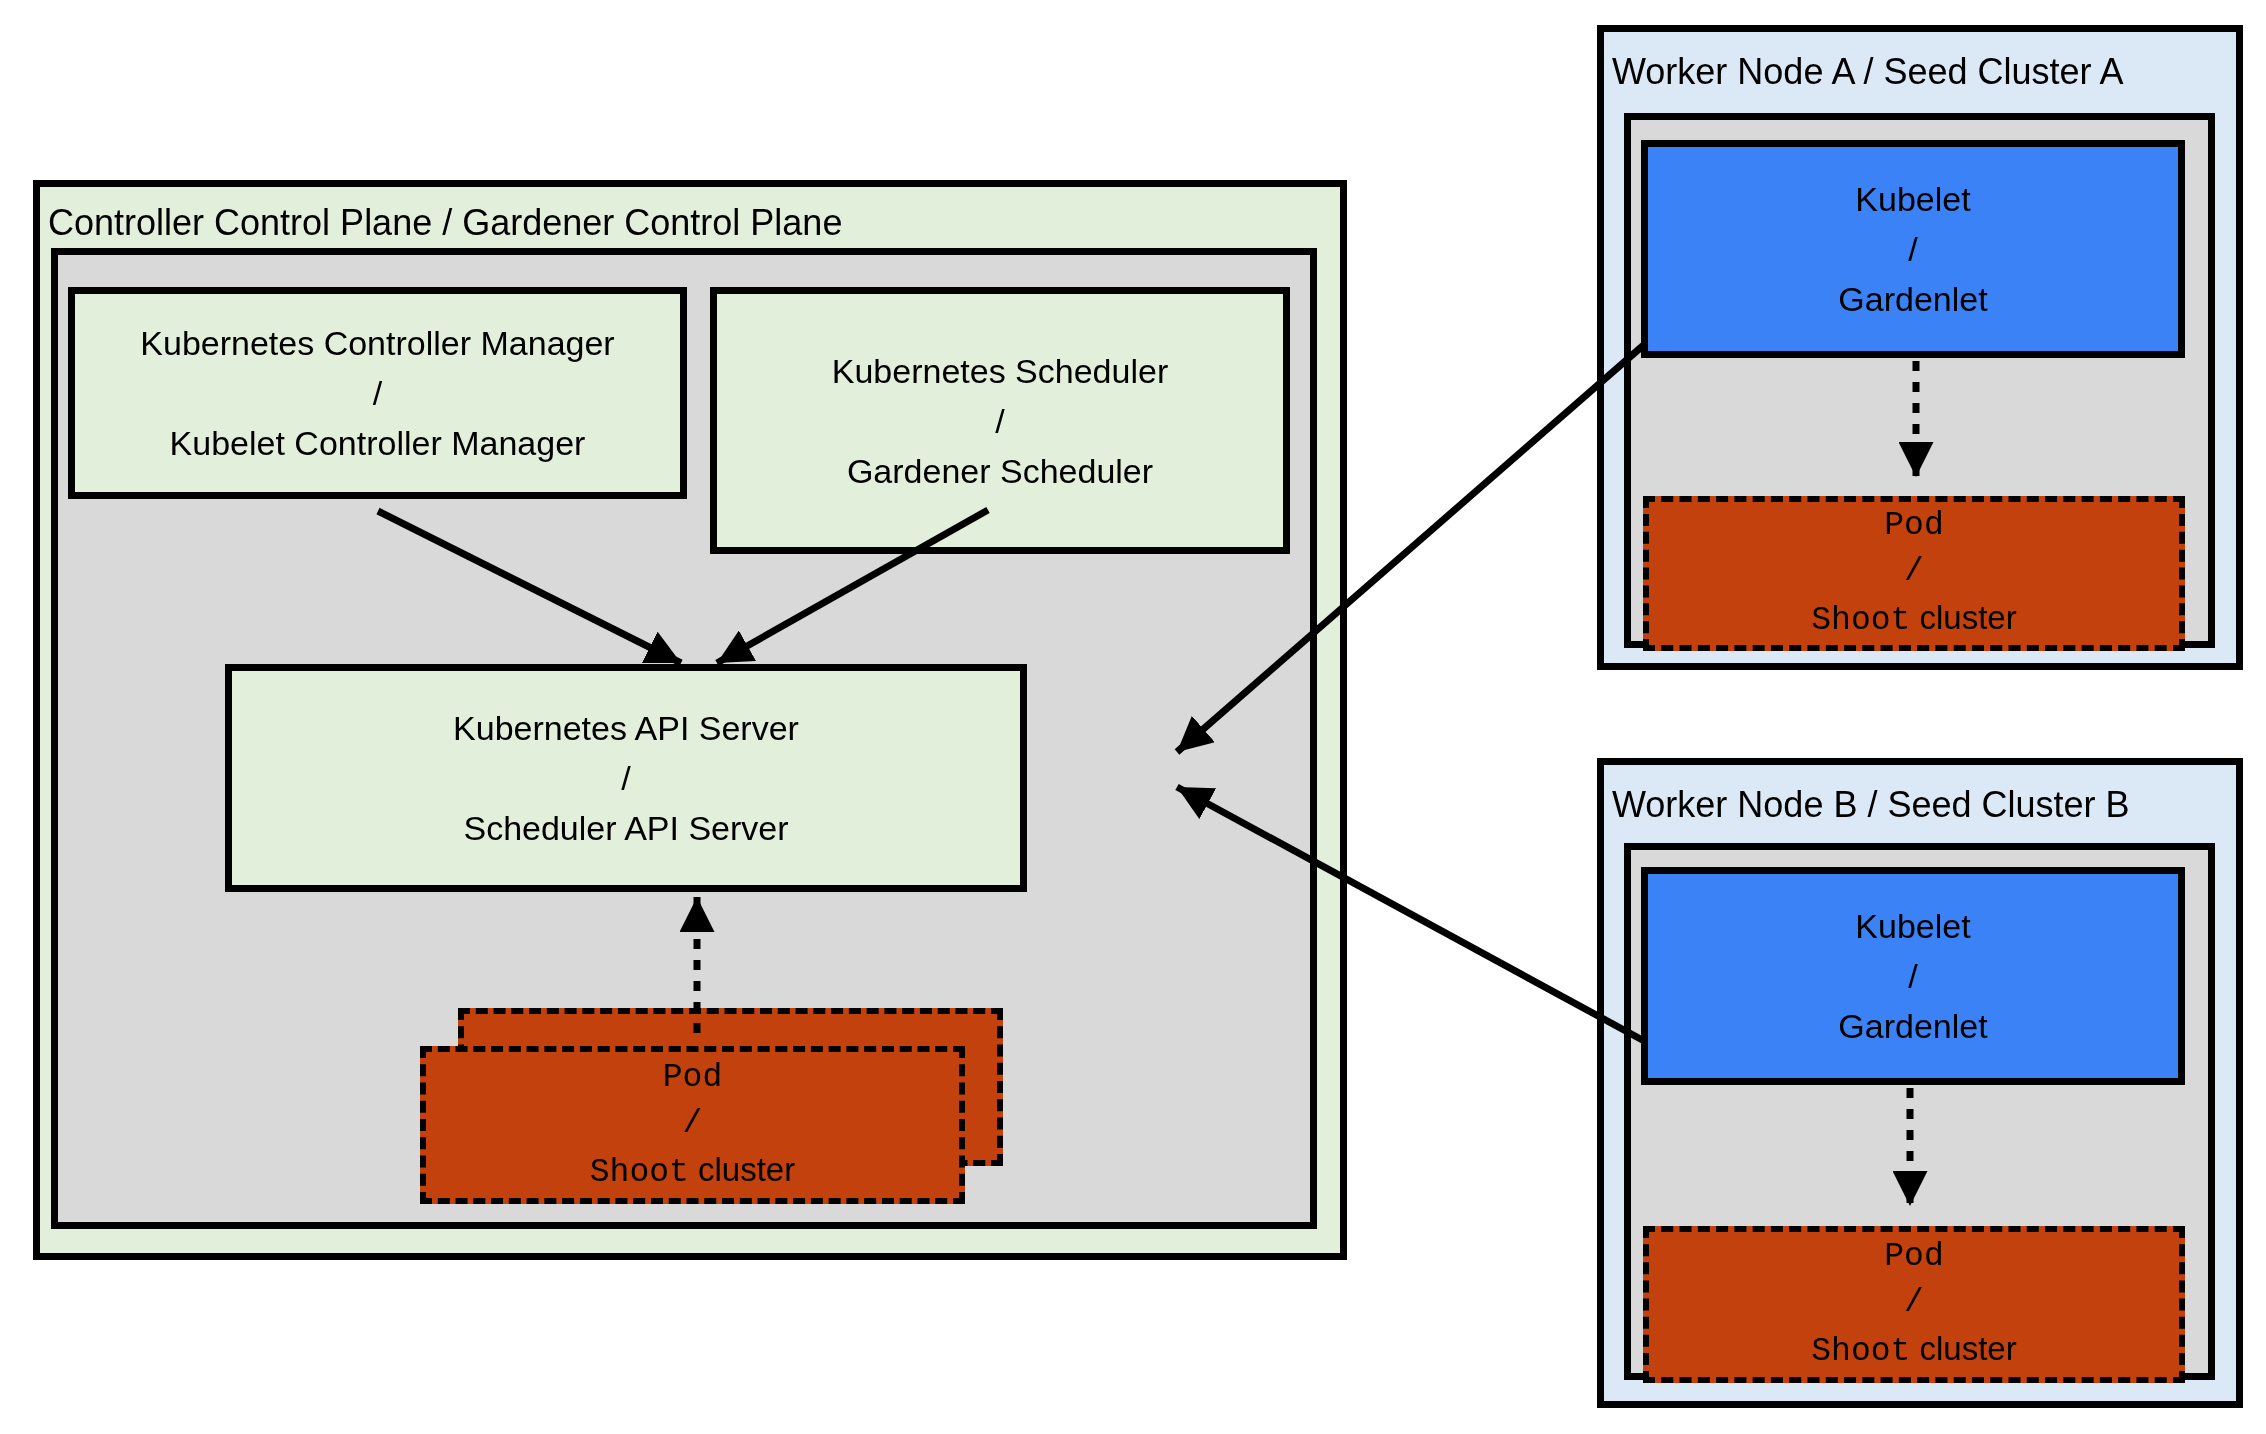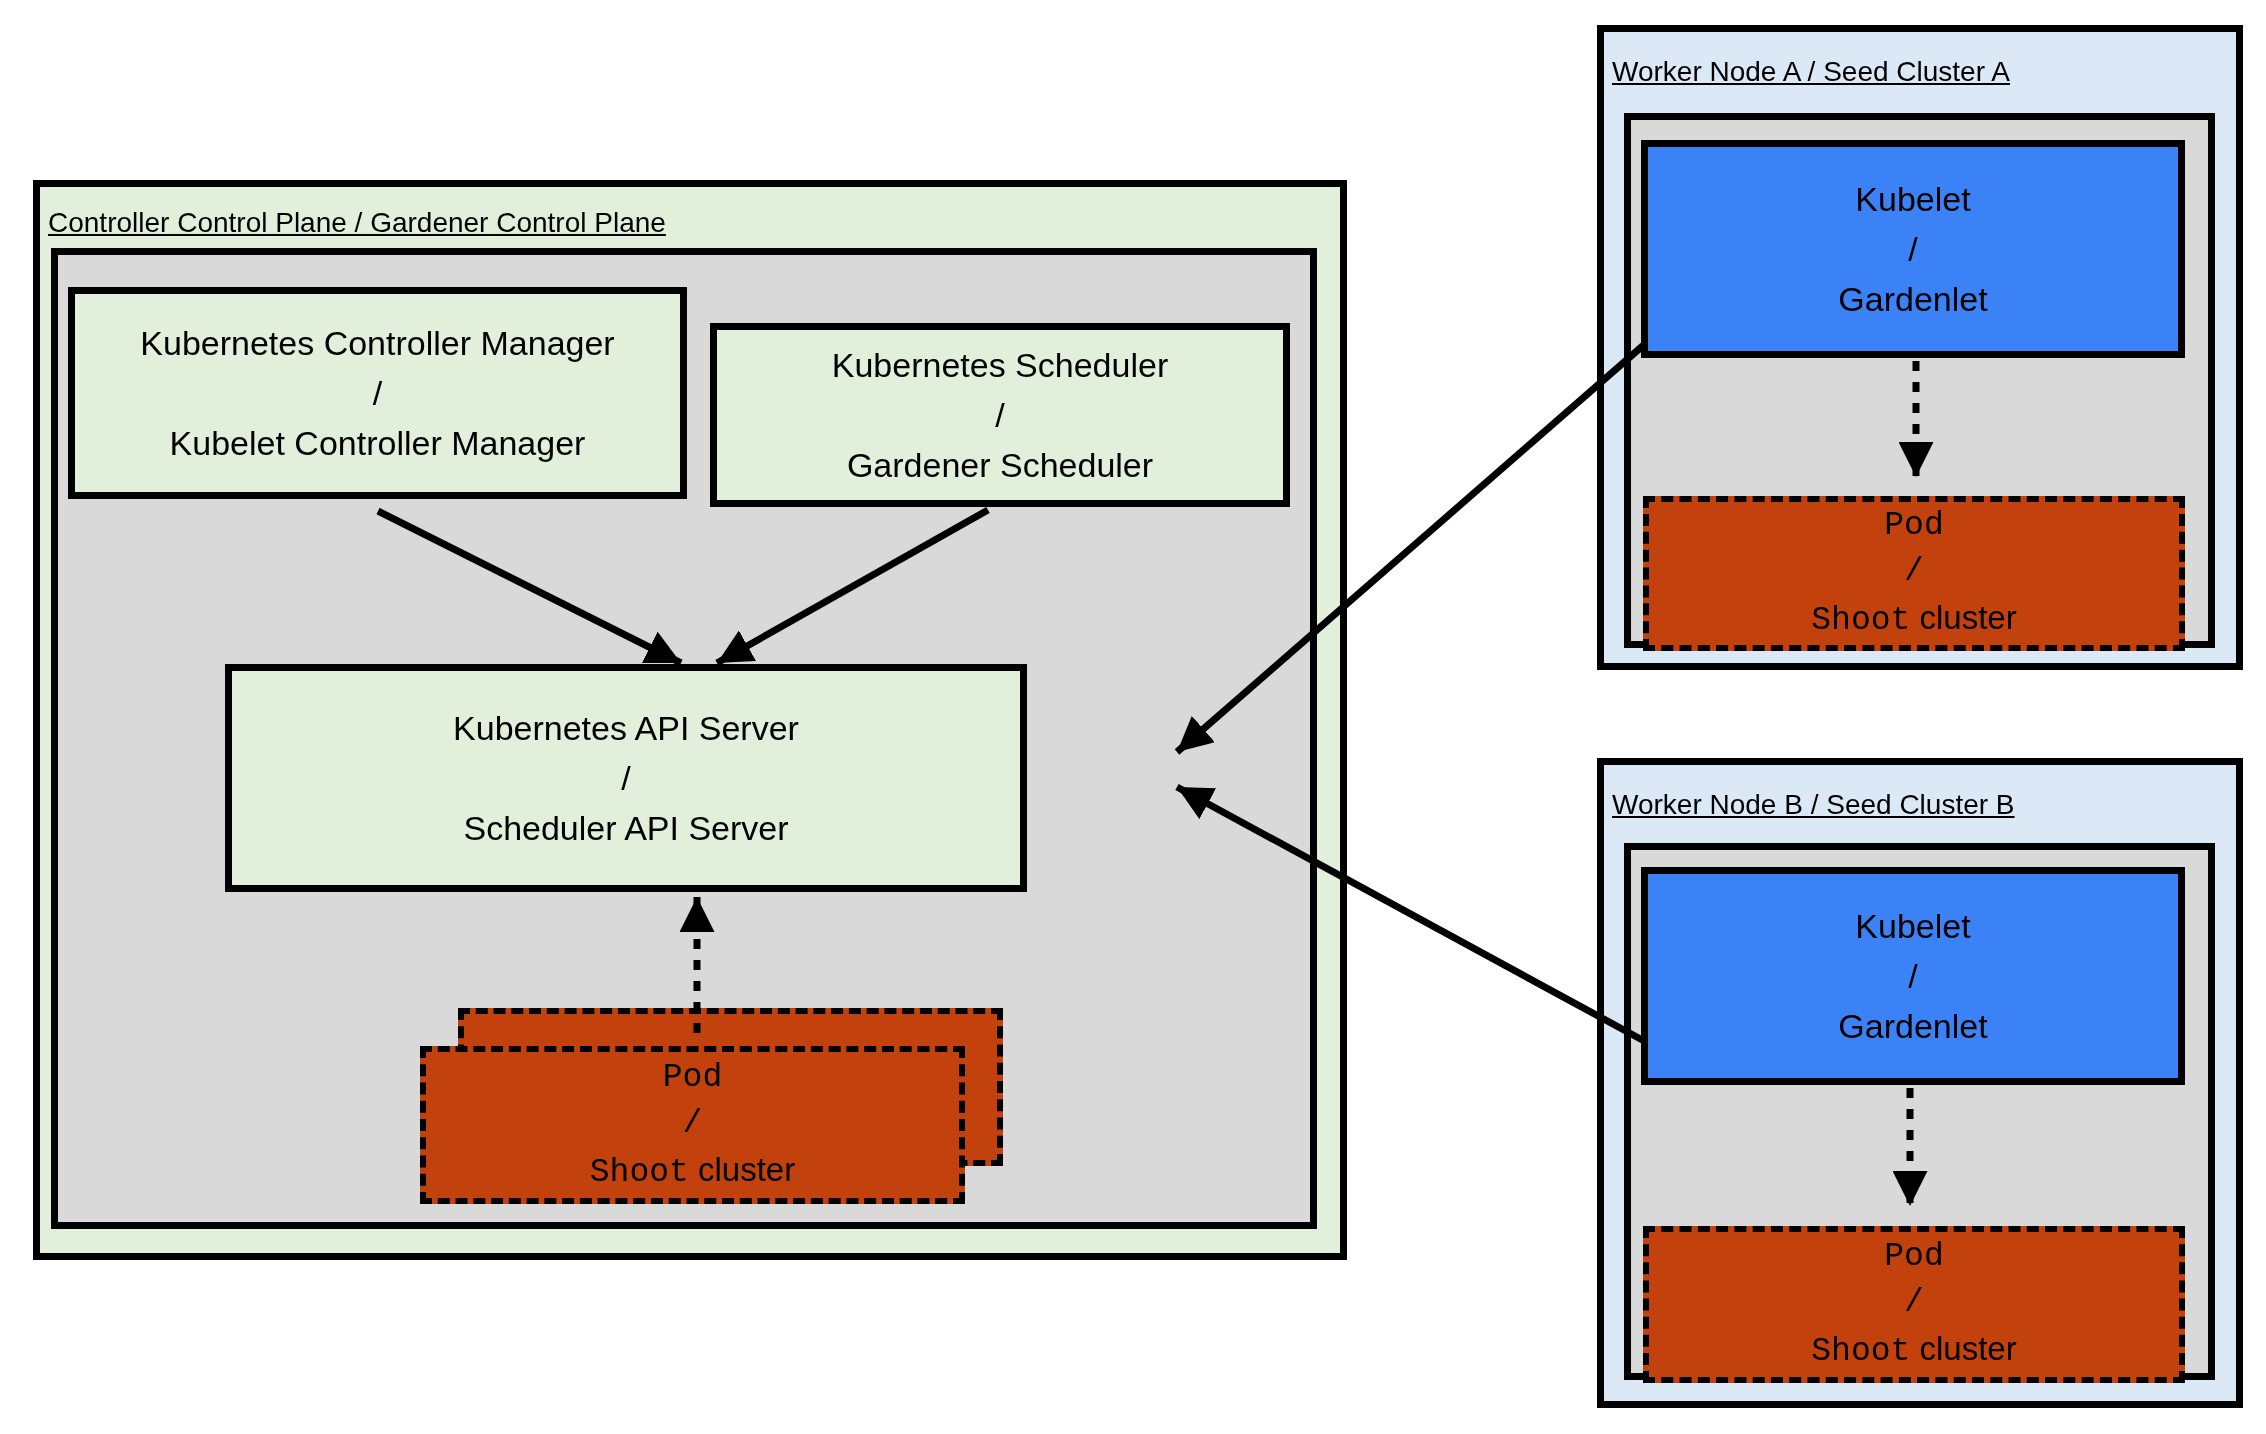--- a/index.html
+++ b/index.html
@@ -18,24 +18,23 @@
   }
   .abs { position: absolute; box-sizing: border-box; }
   .solidbox { border: 7px solid #000000; }
   .dashbox  { border: 6px dashed #000000; }
   .fill-green  { background: #e2efda; }
   .fill-gray   { background: #d9d9d9; }
   .fill-orange { background: #3b82f6; }
   .fill-peach  { background: #c2410c; margin-top: 16px; }
   .fill-blue   { background: #dbe8f6; }
   .container-title {
-    font-size: 28px;
+    font-size: 36px;
     line-height: 47px;
     white-space: nowrap;
-    text-decoration: underline;
   }
   .cp-title { padding: 12px 0 0 8px; }
   .wn-title { padding: 16px 0 0 8px; }
   .label {
     display: flex;
     flex-direction: column;
     align-items: center;
     justify-content: center;
     width: 100%;
     height: 100%;
@@ -75,21 +74,21 @@
   <div class="abs solidbox fill-gray" style="left:51px; top:248px; width:1266px; height:981px;"></div>
 
   <div class="abs solidbox fill-green" style="left:68px; top:287px; width:619px; height:212px;">
     <div class="label">
       <span>Kubernetes Controller Manager</span>
       <span>/</span>
       <span>Kubelet Controller Manager</span>
     </div>
   </div>
 
-  <div class="abs solidbox fill-green" style="left:710px; top:287px; width:580px; height:184px;margin-top:36px;">
+  <div class="abs solidbox fill-green" style="left:710px; top:287px; width:580px; height:267px;">
     <div class="label">
       <span>Kubernetes Scheduler</span>
       <span>/</span>
       <span class="bold">Gardener Scheduler</span>
     </div>
   </div>
 
   <div class="abs solidbox fill-green" style="left:225px; top:664px; width:802px; height:228px;">
     <div class="label">
       <span>Kubernetes API Server</span>

